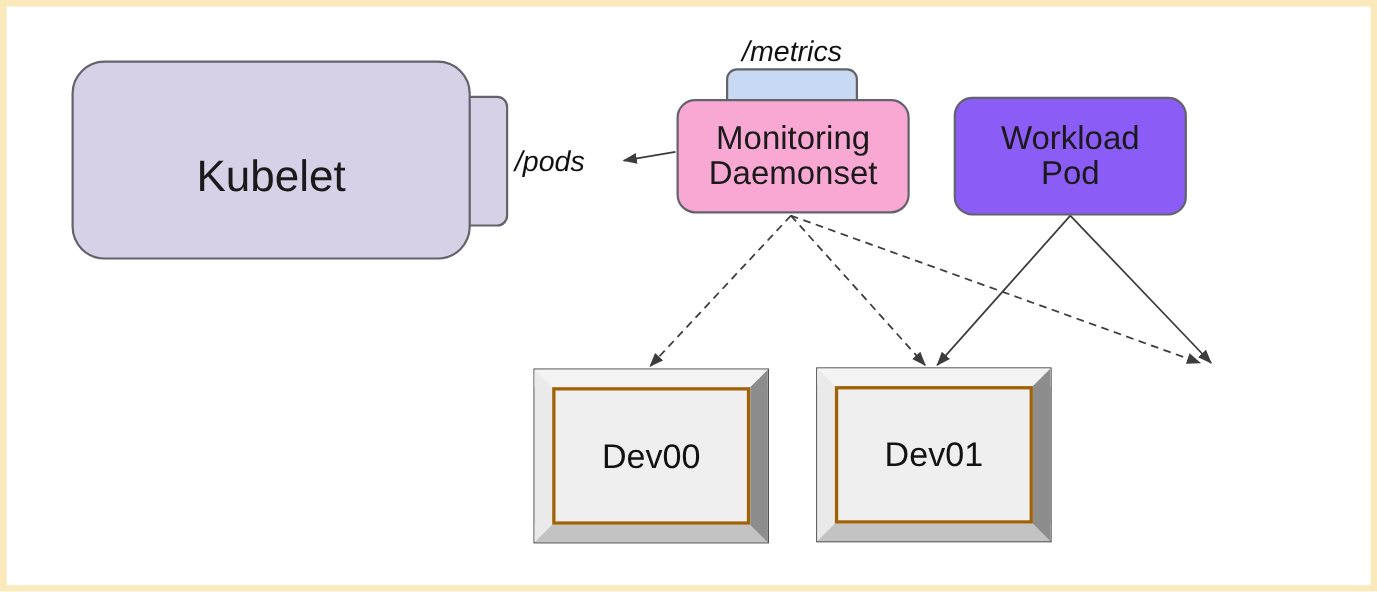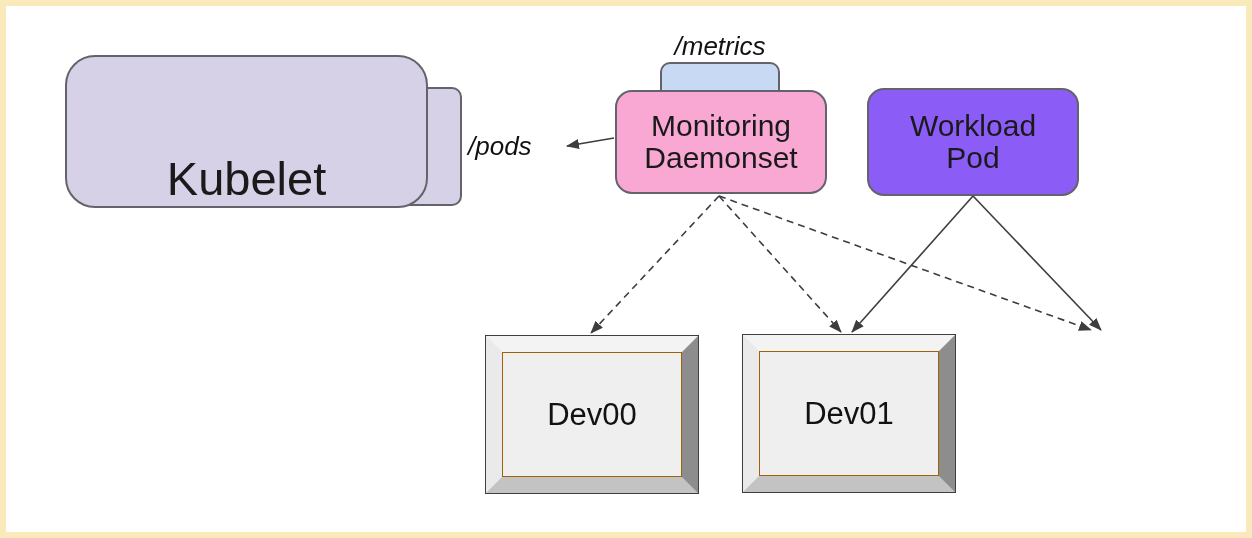--- a/index.html
+++ b/index.html
@@ -28,26 +28,26 @@
     display: flex;
     align-items: center;
     justify-content: center;
     text-align: center;
     color: #1a1a1a;
     z-index: 10;
   }
   .node .node-label { white-space: pre-line; }
 
   .kubelet {
-    left: 65px; top: 55px; width: 363px; height: 153px;
+    left: 65px; top: 55px; width: 363px; height: 181px;
     background: #d7d1e8;
     border-radius: 30px;
-    align-items: flex-end;
+    align-items: center;
     padding-top: 32px;
-    font-size: 47px;
+    font-size: 40px;
   }
   .pods-tab {
     position: absolute;
     left: 400px; top: 87px; width: 62px; height: 119px;
     background: #d7d1e8;
     border: 2px solid #63636b;
     border-radius: 10px;
     z-index: 5;
   }
   .metrics-tab {
@@ -91,21 +91,21 @@
     border-style: solid;
     border-width: 16px;
     border-color: #f3f3f3 #8d8d8d #c3c3c3 #eaeaea; 
     background: #efefef;
     box-shadow: 0 0 0 1px #3f3f3f;
     z-index: 8;
   }
   .device-face {
     position: absolute;
     inset: 0;
-    border: 1px solid #a16207;
+    border: 3px solid #a16207;
     background: #efefef;
     display: flex;
     align-items: center;
     justify-content: center;
     font-size: 31px;
     color: #121212;
   }
   .dev00 { left: 486px; top: 336px; }
   .dev01 { left: 743px; top: 335px; }
   .dev02 { left: 1003px; top: 335px; }

